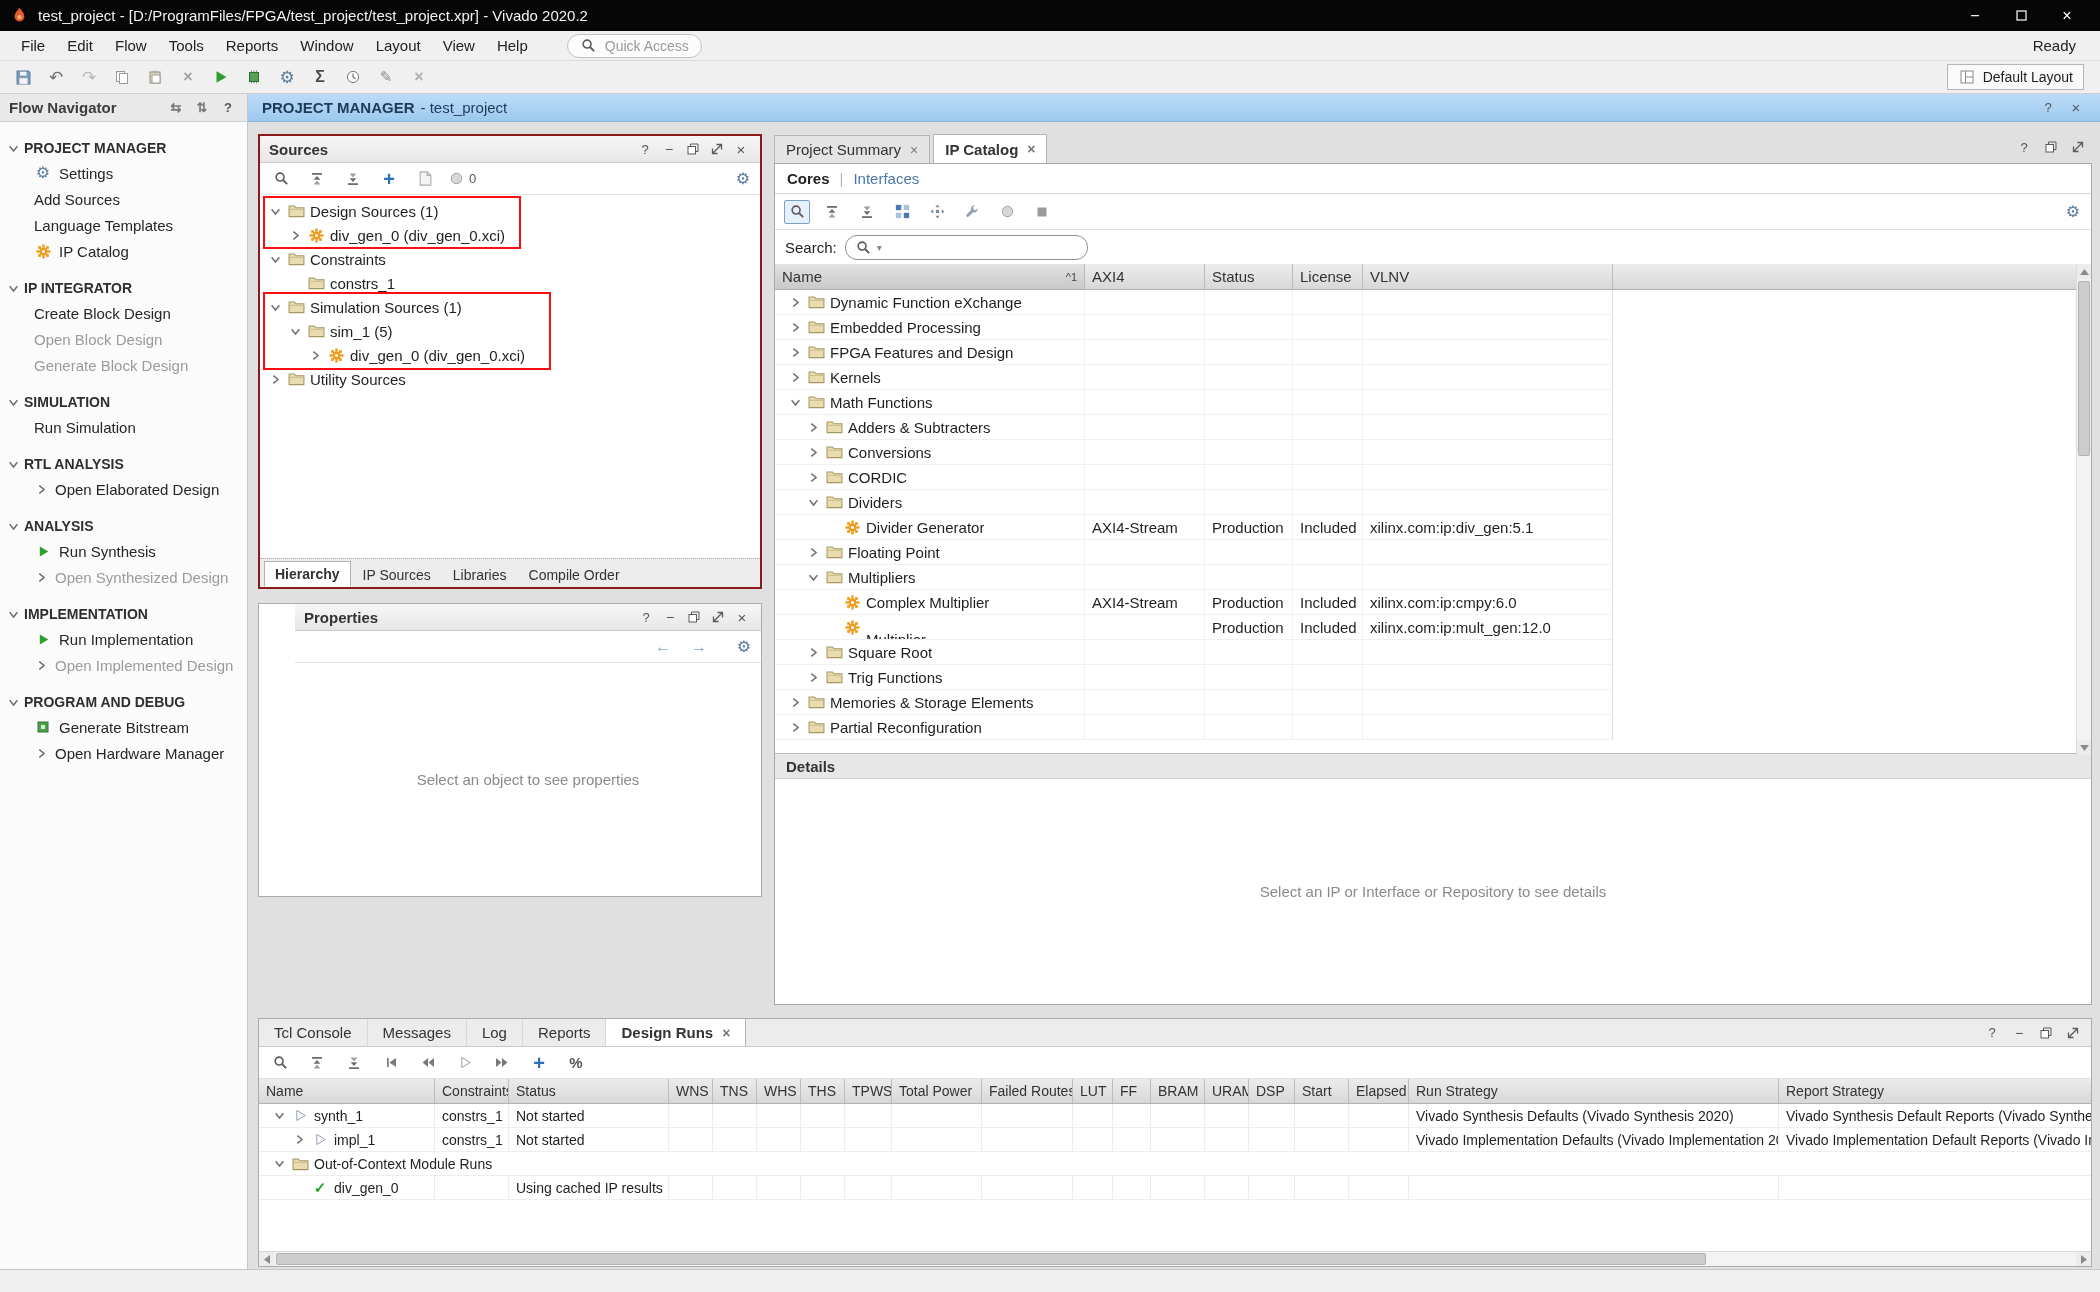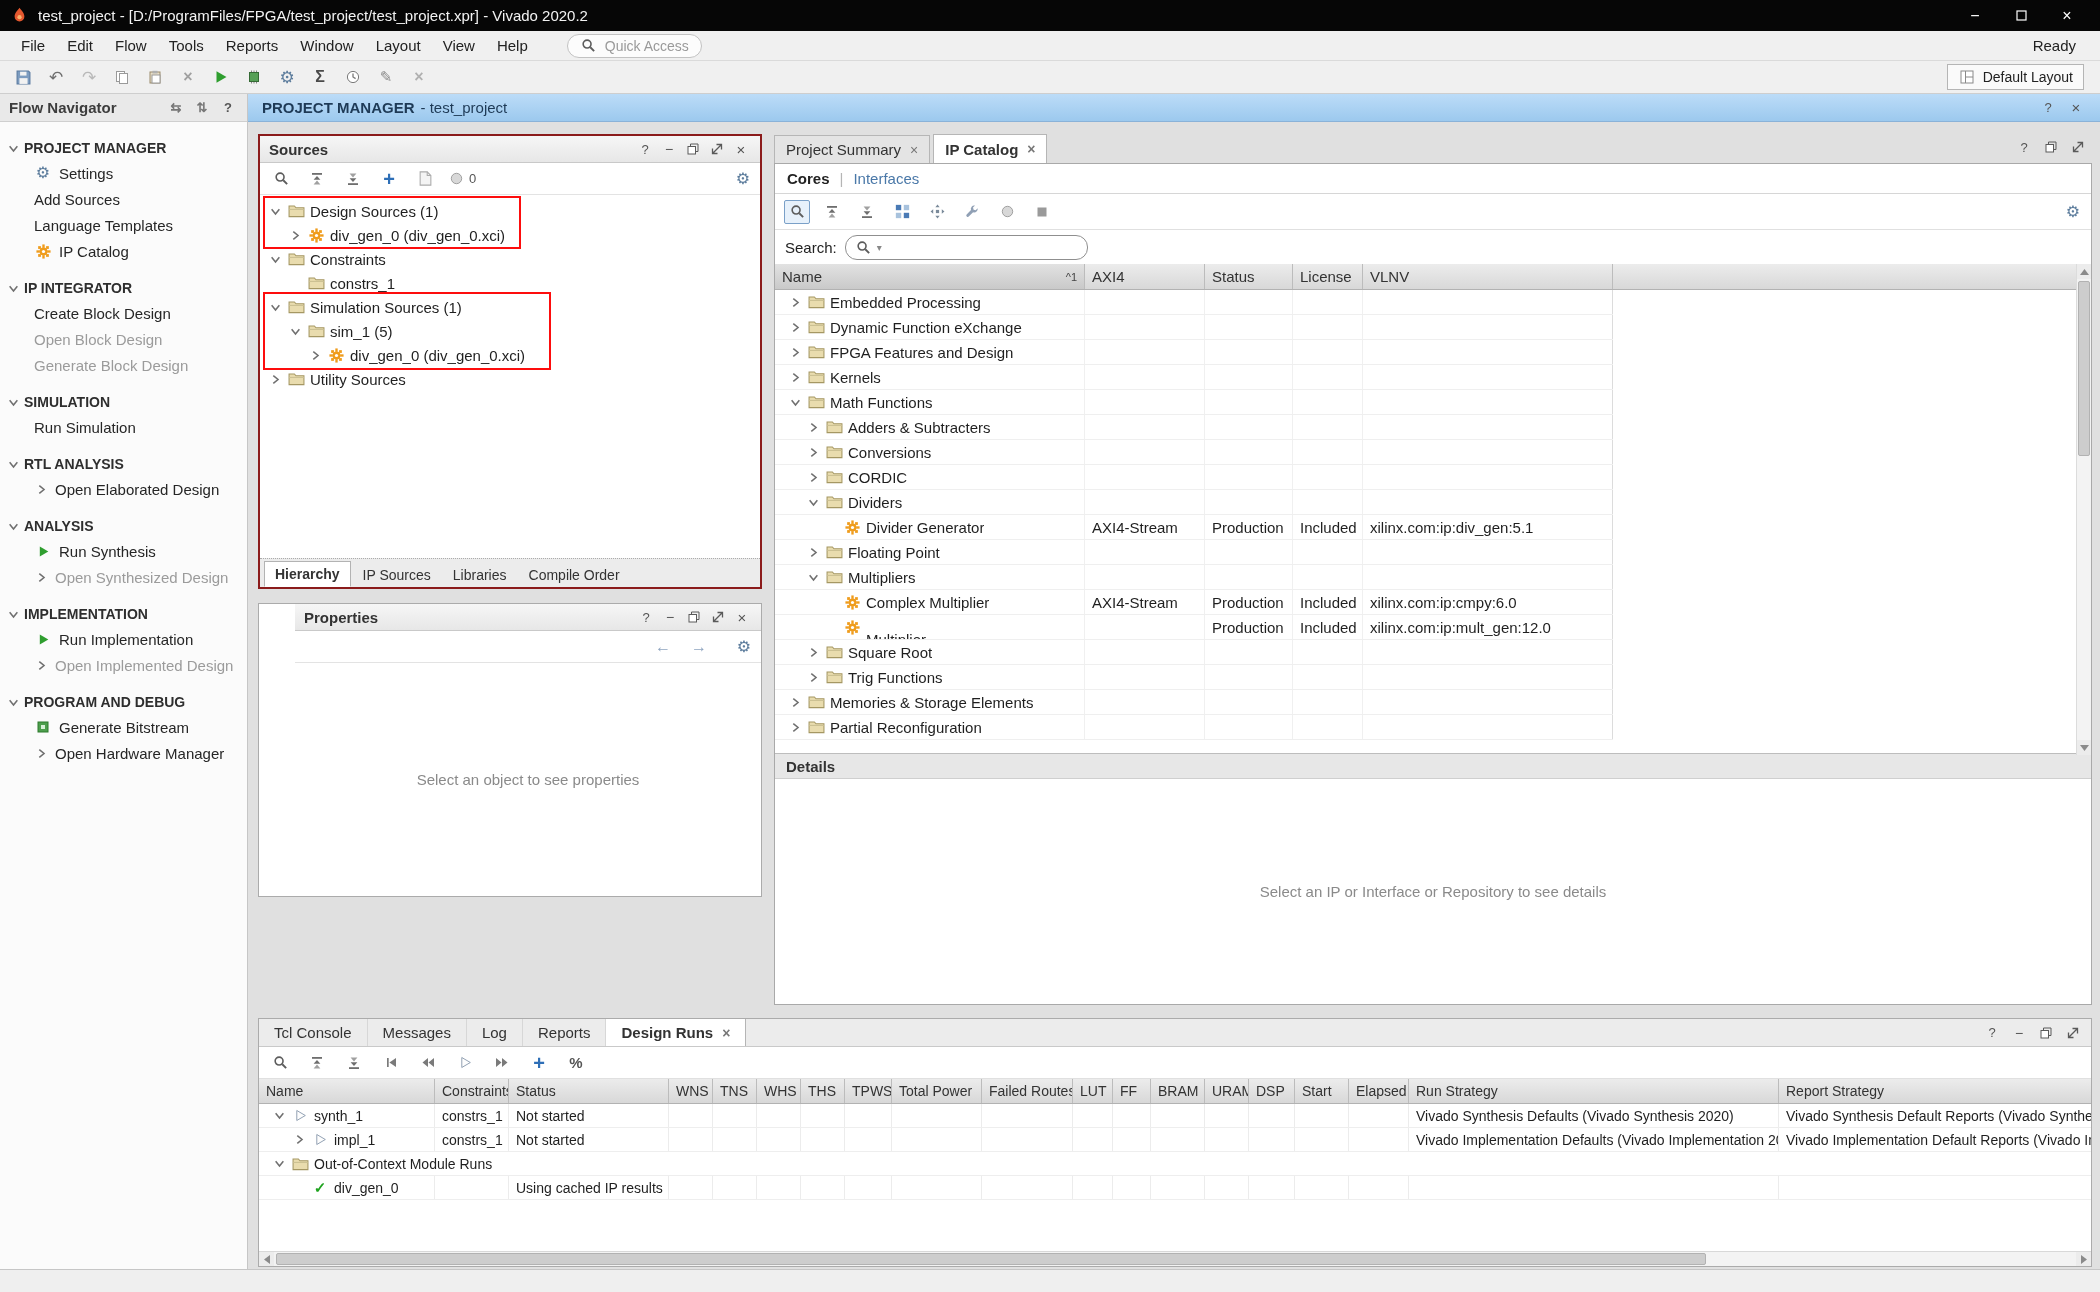--- a/index.html
+++ b/index.html
@@ -828,42 +828,42 @@
                     <svg width="11" height="11" viewBox="0 0 10 10">
                       <polyline points="3,1.5 7.3,5 3,8.5" fill="none" stroke="#6f6f6f" stroke-width="1.4"></polyline>
                     </svg>
                   </span>
                   <span class="ic">
                     <svg width="17" height="14" viewBox="0 0 16 13">
                       <path d="M1 3.5V11.8h14V3.5H7.5L6 1.8H1z" fill="#e9dcae" stroke="#a59763"></path>
                       <path d="M1 5h14" stroke="#cabf92"></path>
                     </svg>
                   </span>
-                  <span style="overflow:hidden;text-overflow:ellipsis;">Embedded Processing</span>
+                  <span style="overflow:hidden;text-overflow:ellipsis;">Dynamic Function eXchange</span>
                 </div>
     <div class="ipc" style="width:120px"></div>
     <div class="ipc" style="width:88px"></div>
     <div class="ipc" style="width:70px"></div>
     <div class="ipc" style="width:250px;border-right:1px solid #dcdcdc;"></div>
   </div>
   <div class="ip-row">
     <div class="ipc name" style="width:310px">
                   <span style="width:0px;flex:none;"></span>
                   <span class="chev">
                     <svg width="11" height="11" viewBox="0 0 10 10">
                       <polyline points="3,1.5 7.3,5 3,8.5" fill="none" stroke="#6f6f6f" stroke-width="1.4"></polyline>
                     </svg>
                   </span>
                   <span class="ic">
                     <svg width="17" height="14" viewBox="0 0 16 13">
                       <path d="M1 3.5V11.8h14V3.5H7.5L6 1.8H1z" fill="#e9dcae" stroke="#a59763"></path>
                       <path d="M1 5h14" stroke="#cabf92"></path>
                     </svg>
                   </span>
-                  <span style="overflow:hidden;text-overflow:ellipsis;">Dynamic Function eXchange</span>
+                  <span style="overflow:hidden;text-overflow:ellipsis;">Embedded Processing</span>
                 </div>
     <div class="ipc" style="width:120px"></div>
     <div class="ipc" style="width:88px"></div>
     <div class="ipc" style="width:70px"></div>
     <div class="ipc" style="width:250px;border-right:1px solid #dcdcdc;"></div>
   </div>
   <div class="ip-row">
     <div class="ipc name" style="width:310px">
                   <span style="width:0px;flex:none;"></span>
                   <span class="chev">

